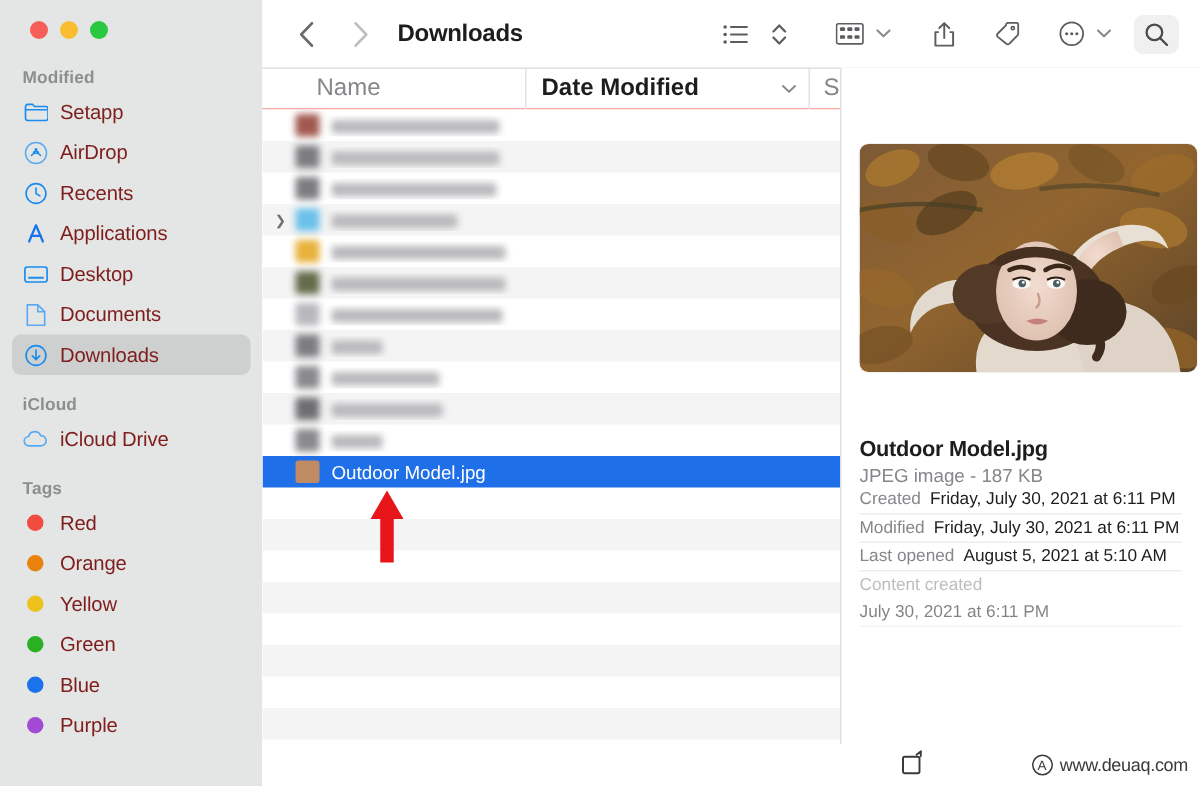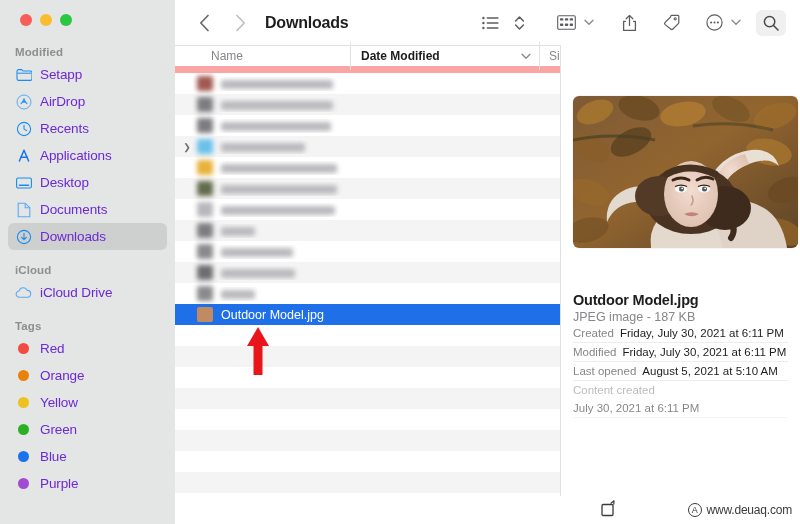--- a/index.html
+++ b/index.html
@@ -60,21 +60,21 @@
     gap: 8px;
   }
   .side-item.selected { background: #cdd0ce; }
   .side-item .ic {
     width: 17px; height: 17px;
     display: flex; align-items: center; justify-content: center;
     flex: 0 0 17px;
   }
   .side-item .lbl {
     font-size: 13.5px;
-    color: #6d28d9;
+    color: #7f1d1d;
     white-space: nowrap;
     letter-spacing: -0.1px;
   }
   .dot { width: 11px; height: 11px; border-radius: 50%; display: block; }
 
   
   #main {
     position: relative;
     width: 625px;
     height: 524px;
@@ -123,25 +123,25 @@
     color: #4a4a4e;
   }
   .chev-small { color: #8a8a8e; }
 
   
   #col-header {
     height: 28px;
     flex: 0 0 28px;
     background: #ffffff;
     border-top: 1px solid #e0e0e0;
-    border-bottom: 7px solid #fca5a5;
+    border-bottom: 1px solid #fca5a5;
     display: flex;
     align-items: center;
     position: relative;
-    font-size: 12px;
+    font-size: 16px;
     text-align: right;
   }
   .col {
     height: 28px;
     display: flex;
     align-items: center;
     position: relative;
   }
   #col-name { width: 175px; padding-left: 36px; color: #86868b; }
   #col-date {

